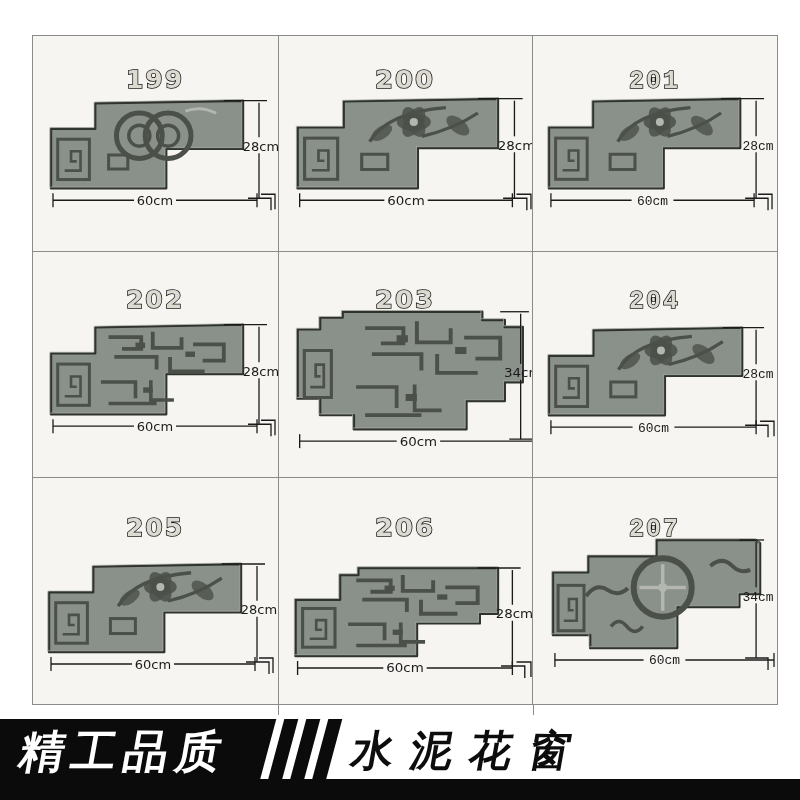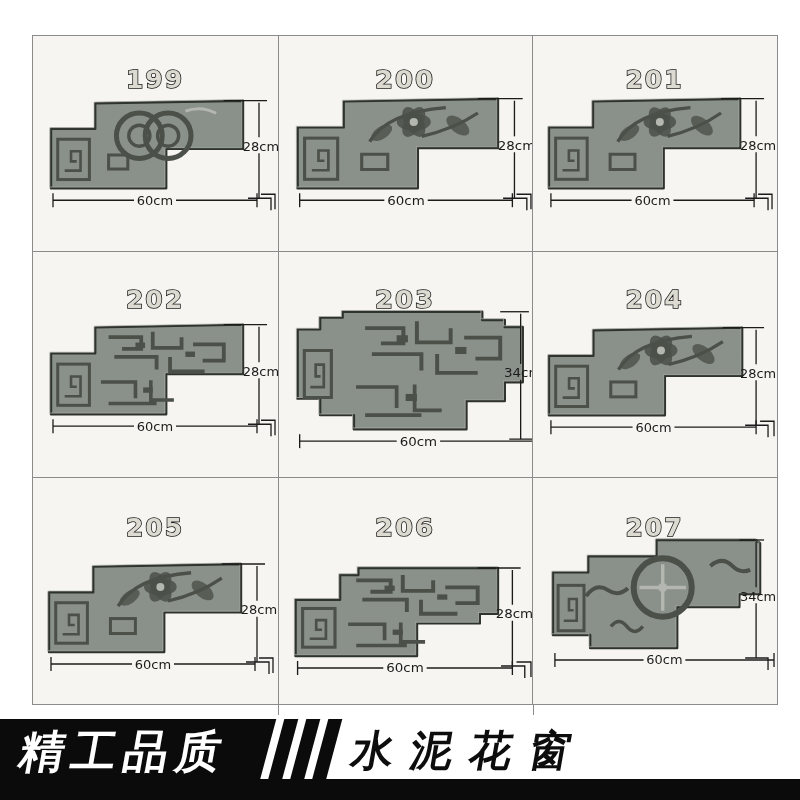--- a/index.html
+++ b/index.html
@@ -6,21 +6,21 @@
   body{width:800px;height:800px;overflow:hidden;background:#ffffff;
        font-family:"DejaVu Sans","Liberation Sans",sans-serif;}
   .stage{position:relative;width:800px;height:800px;background:#ffffff;}
   .grid{position:absolute;left:32px;top:35px;
         display:grid;grid-template-columns:246px 254px 244px;
         grid-template-rows:216px 226px 226px;
         border:1px solid var(--gridline,#8b8b8b);}
   .cell{border-right:1px solid var(--gridline,#8b8b8b);
         border-bottom:1px solid var(--gridline,#8b8b8b);
         background:var(--cellbg,#f6f5f1);overflow:hidden;}
-  .cell:nth-child(3n){border-right:none;}
+  .cell:nth-child(3n){border-right:none;font-family:Liberation Mono, monospace;}
   .cell:nth-child(n+7){border-bottom:none;}
   .cell svg{display:block;width:100%;height:100%;}
   .num{font-weight:bold;font-size:25px;letter-spacing:2px;paint-order:stroke;}
   .dim{font-size:13px;font-weight:500;}
   .tick{position:absolute;top:704px;width:1px;height:11px;background:var(--gridline,#8b8b8b);}
   .banner-block{position:absolute;left:0;top:719px;width:268px;height:62px;
         background:var(--bannerblack,#0b0b0b);
         clip-path:polygon(0 0,100% 0,calc(100% - 17px) 100%,0 100%);}
   .banner-left-text{position:absolute;left:20px;top:723px;height:58px;line-height:58px;
         color:#ffffff;font-size:45px;font-weight:bold;letter-spacing:7px;

